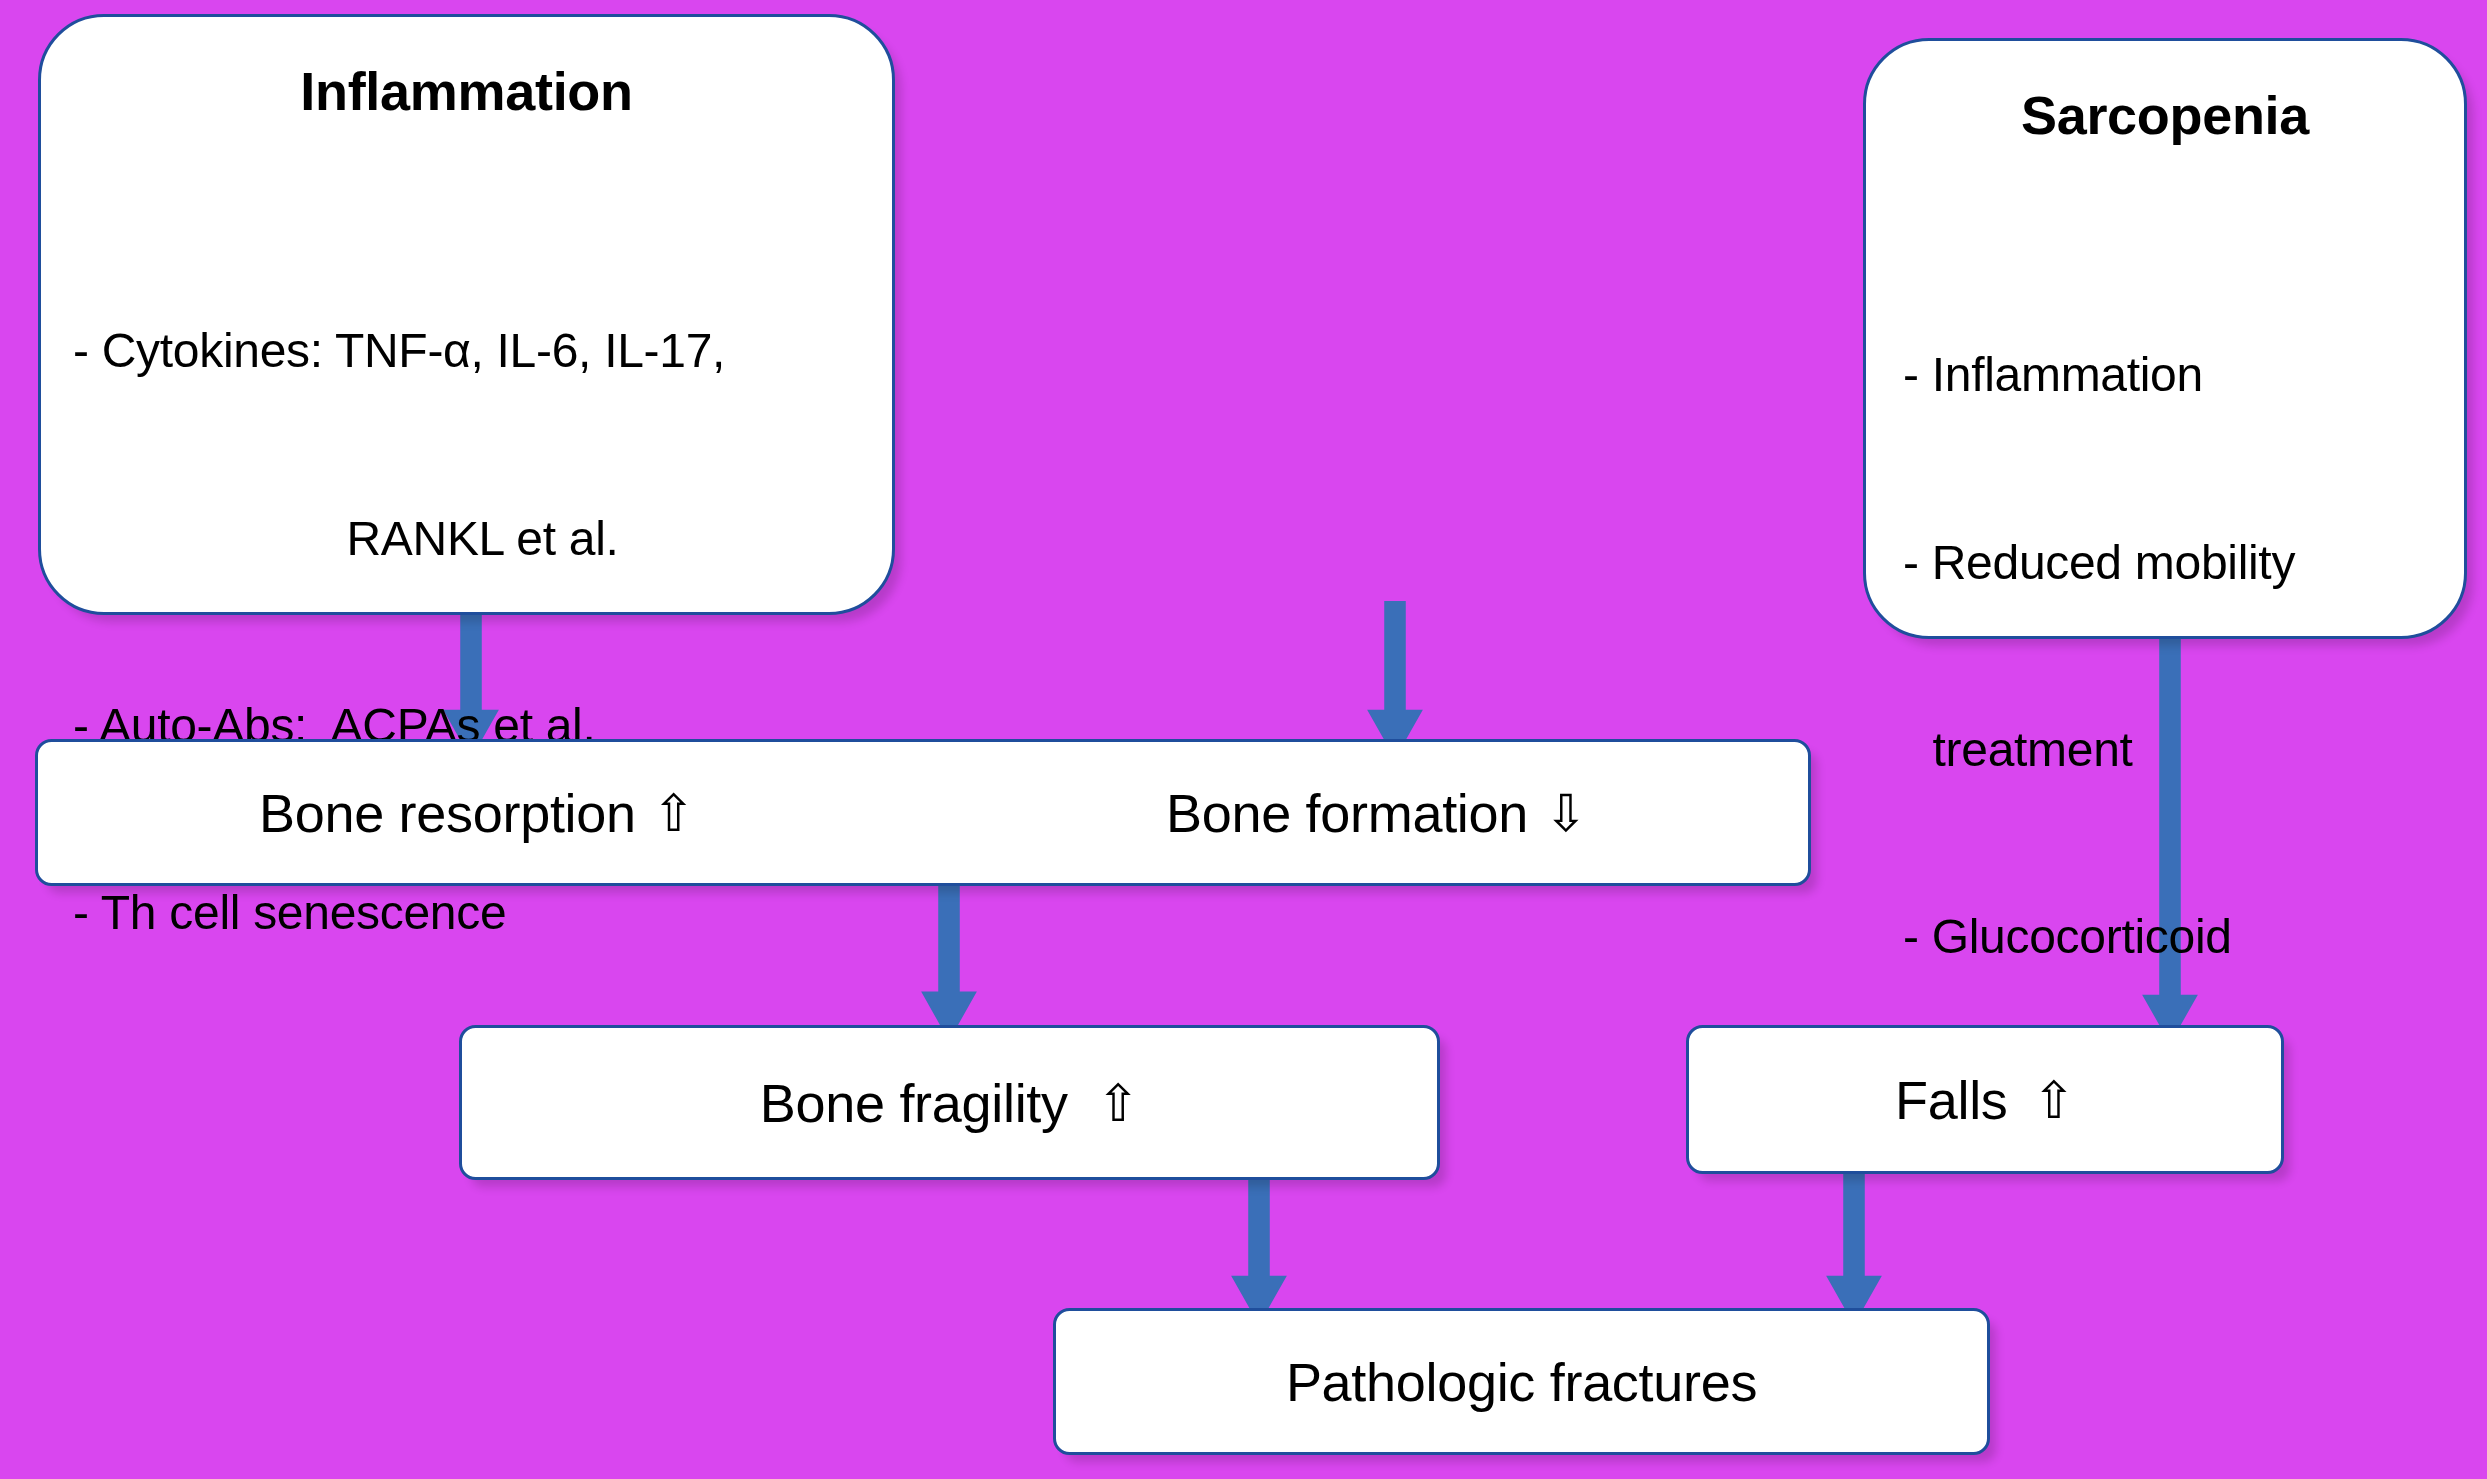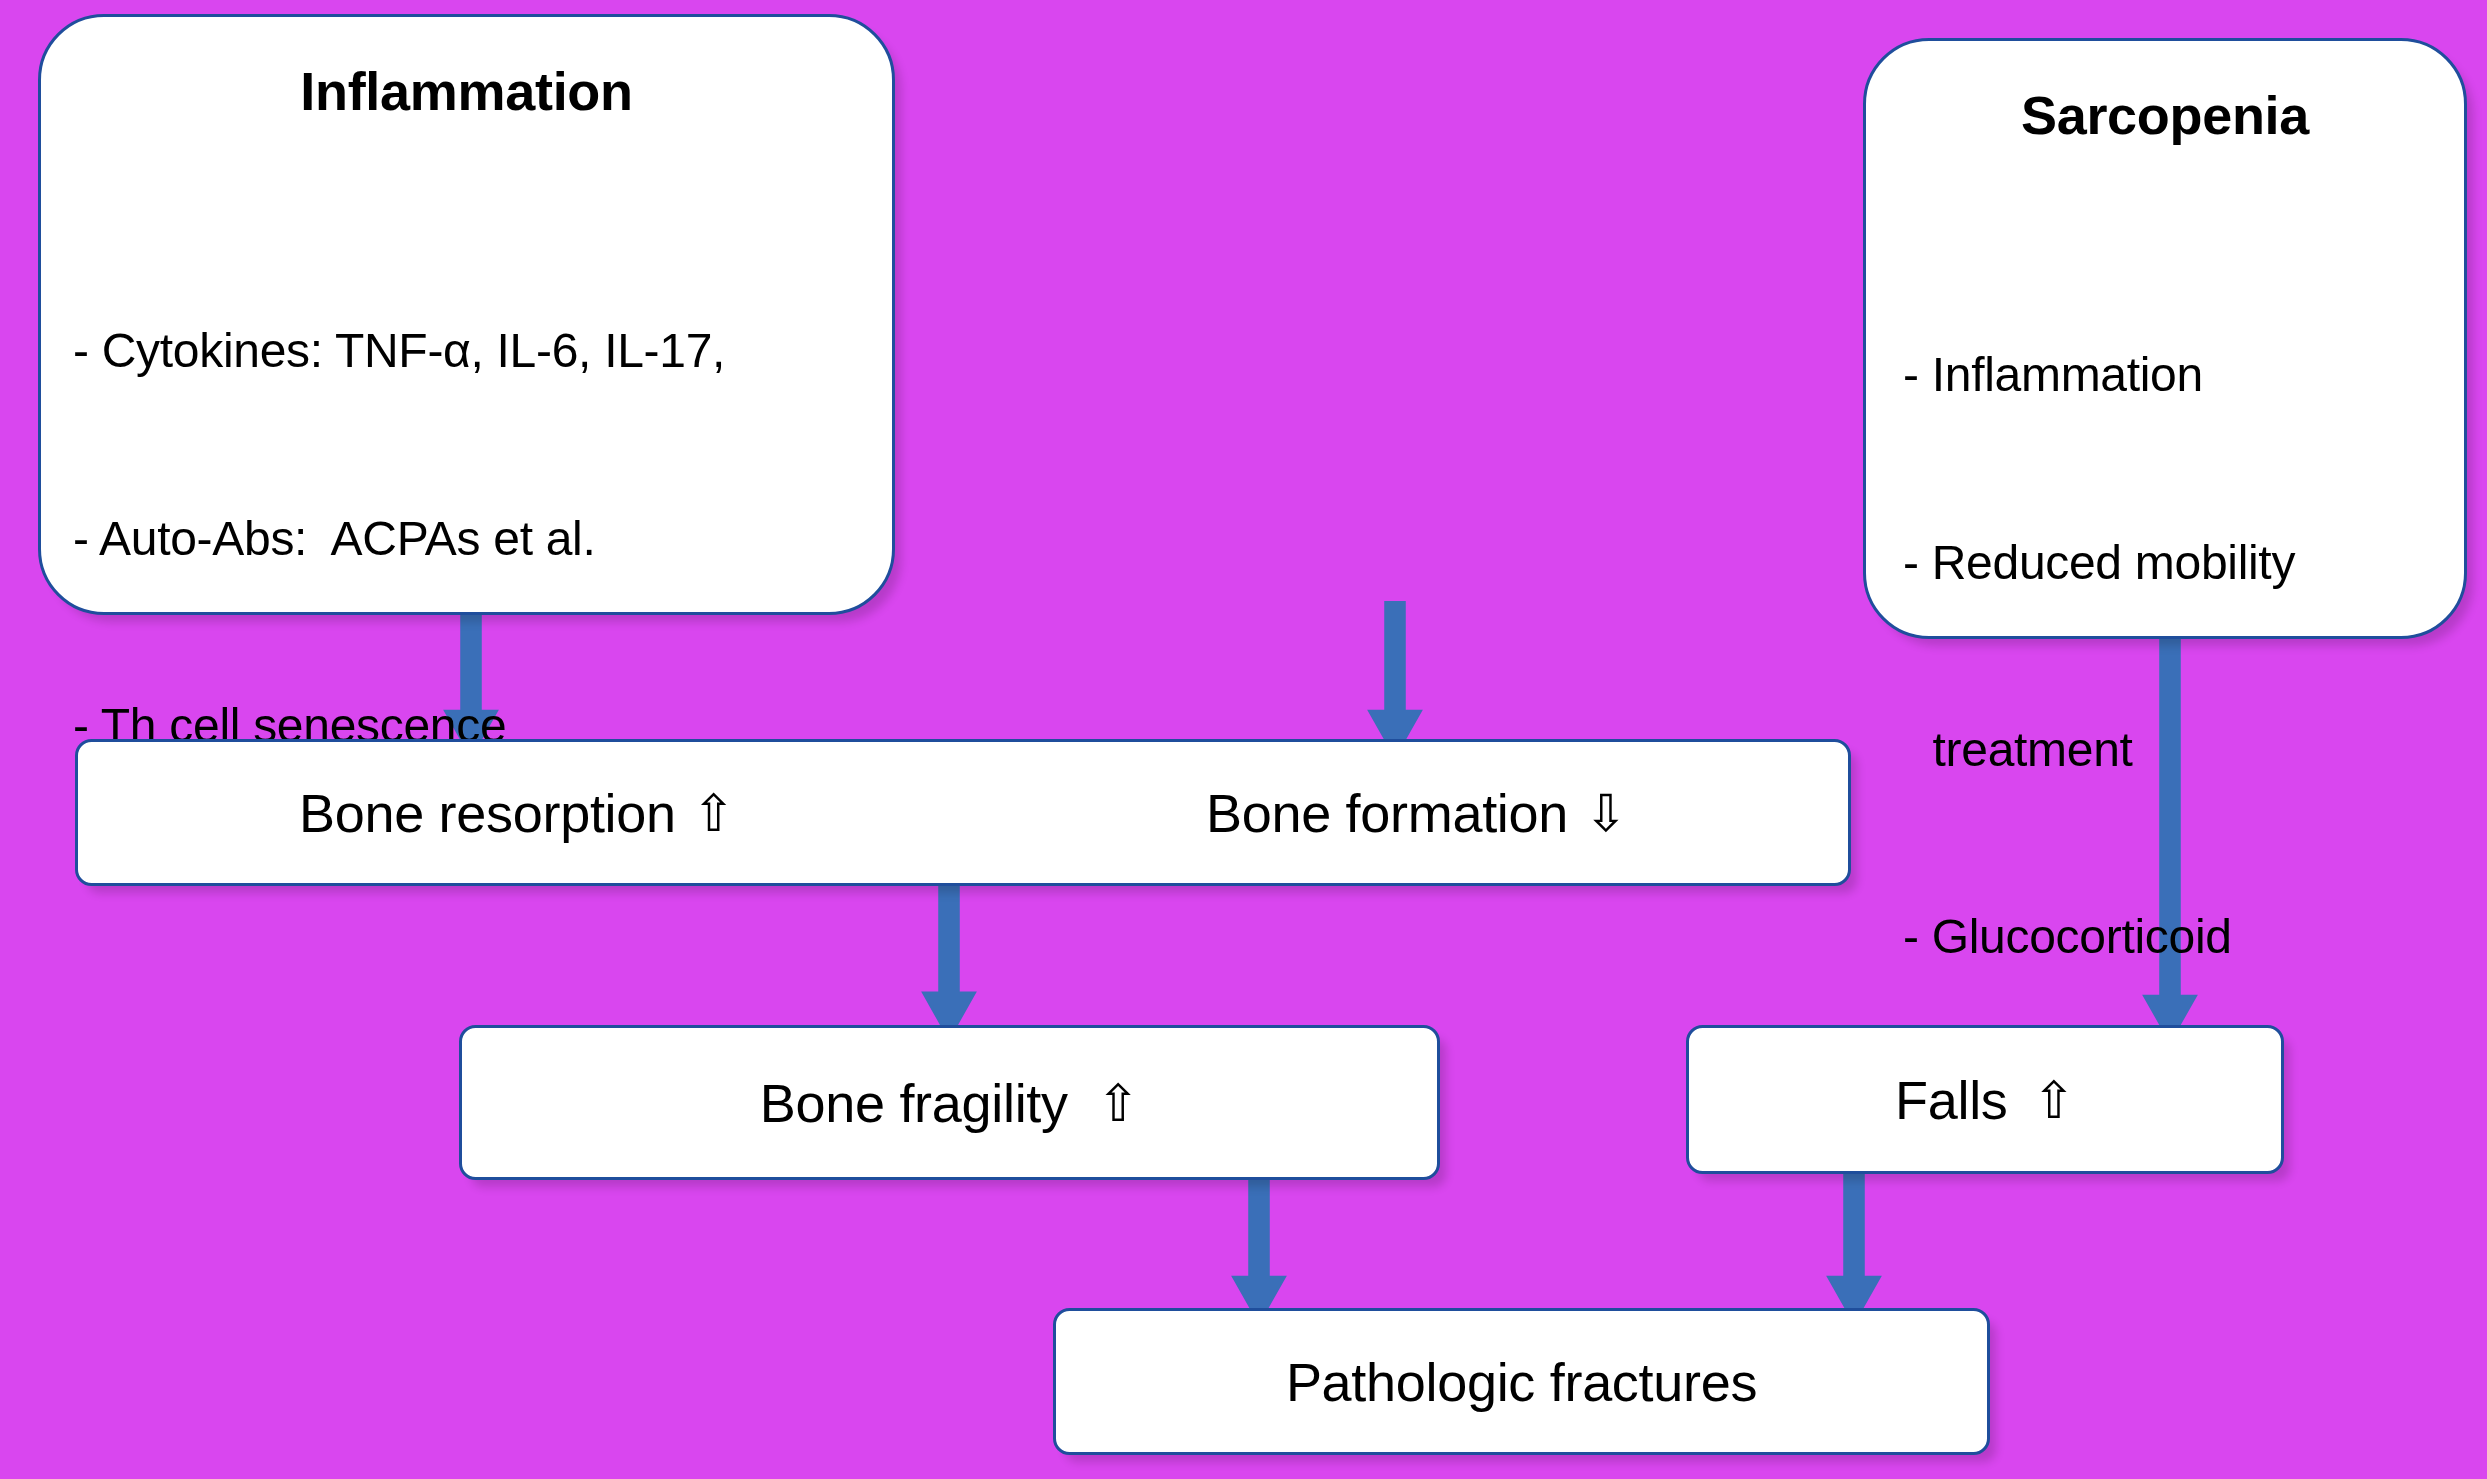--- a/index.html
+++ b/index.html
@@ -105,37 +105,38 @@
   <div class="arrow" style="left:1816px; top:1163px; width:76px; height:162px;">
     <svg viewBox="0 0 120 256" preserveAspectRatio="none">
       <path d="M43,0 L77,0 L77,178 L104,178 L60,256 L16,178 L43,178 Z" fill="#3A6FB8"></path>
     </svg>
   </div>
 
   <div class="node big" style="left:38px; top:14px; width:857px; height:601px;">
     <div class="node-title" style="margin-top:46px;">Inflammation</div>
     <div class="bullets" style="margin-top:76px; padding-left:32px;">
       <span class="li">- Cytokines: TNF-α, IL-6, IL-17,</span>
+      <span class="cont">RANKL et al.</span>
       <span class="li">- Auto-Abs:  ACPAs et al.</span>
       <span class="li">- Th cell senescence</span>
     </div>
   </div>
 
 
   <div class="node big" style="left:1863px; top:14px; width:604px; height:601px;margin-top:24px;">
     <div class="node-title" style="margin-top:46px;">Sarcopenia</div>
     <div class="bullets" style="margin-top:76px; padding-left:37px;">
       <span class="li">- Inflammation</span>
       <span class="li">- Reduced mobility</span>
       <span class="li" style="padding-left:16.5px;"> treatment</span>
       <span class="li">- Glucocorticoid</span>
     </div>
   </div>
 
-  <div class="node small" style="left:35px; top:739px; width:1776px; height:147px; display:flex; align-items:center;margin-left:40px;">
+  <div class="node small" style="left:35px; top:739px; width:1776px; height:147px; display:flex; align-items:center;">
     <div class="single-label" style="position:absolute; left:221px;">
       <span>Bone resorption</span>
       <span class="glyph">⇧</span>
     </div>
     <div class="single-label" style="position:absolute; left:1128px;">
       <span>Bone formation</span>
       <span class="glyph">⇩</span>
     </div>
   </div>
 

